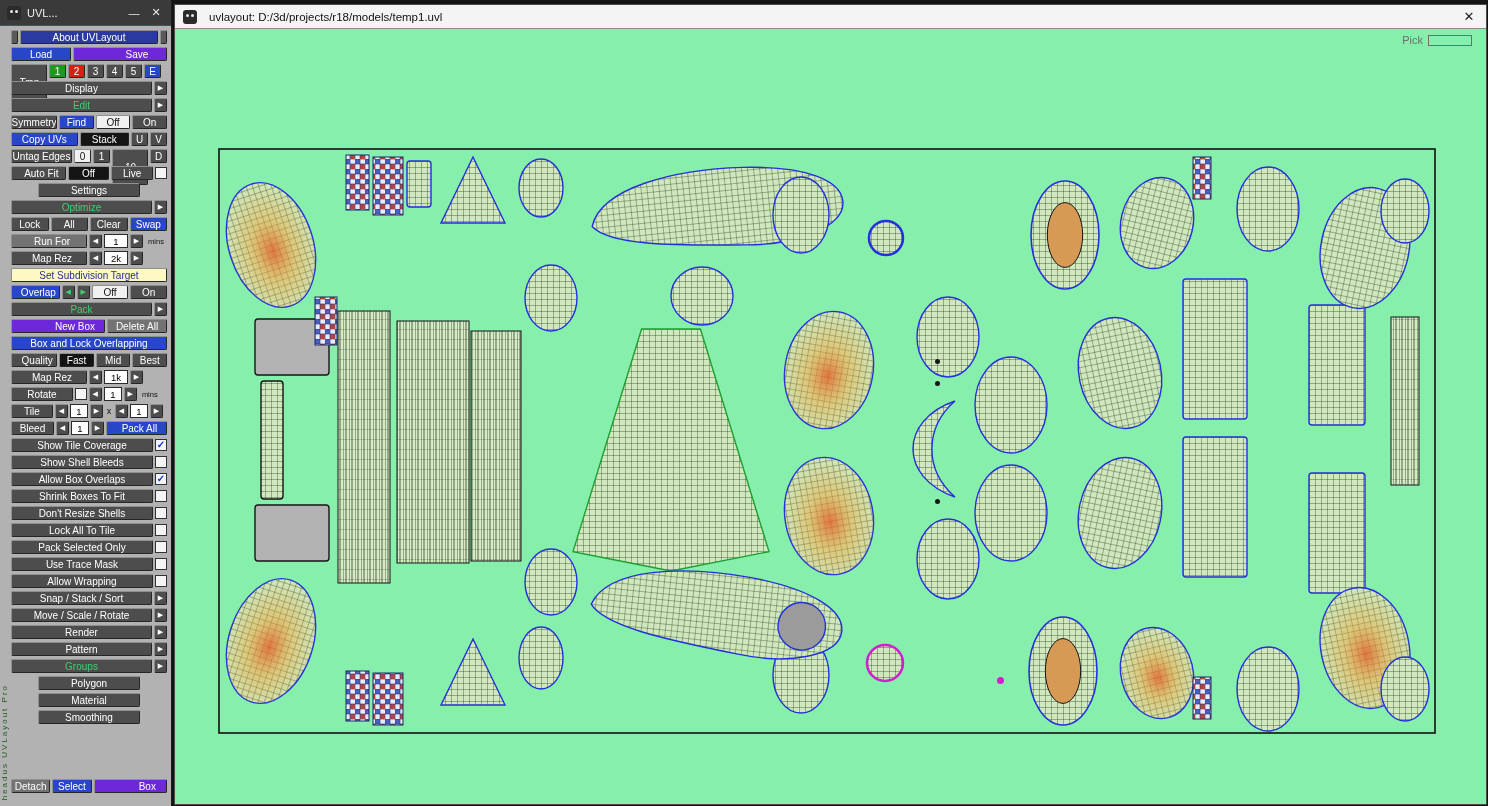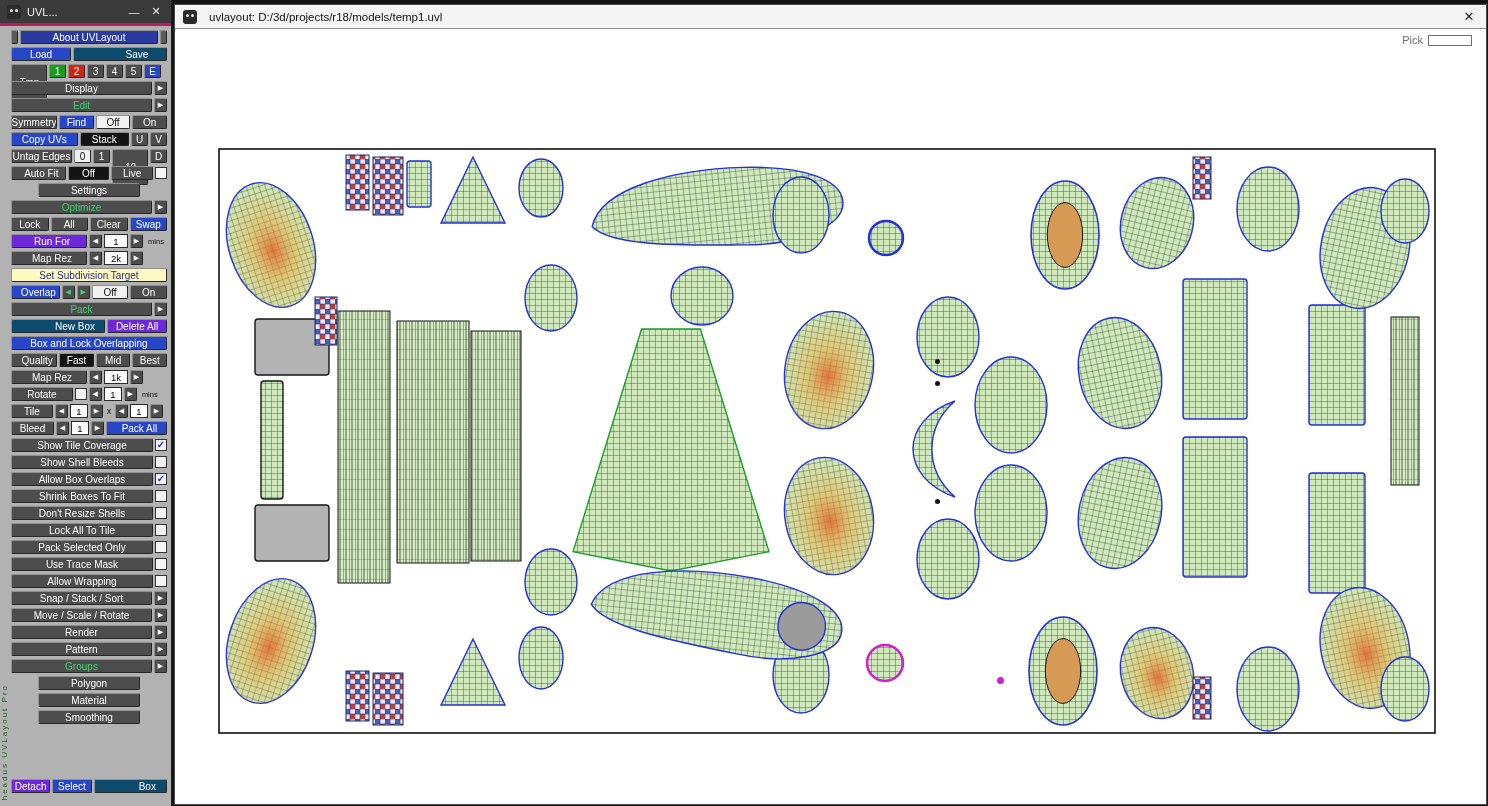--- a/index.html
+++ b/index.html
@@ -6,44 +6,44 @@
   *{box-sizing:border-box;font-family:"Liberation Sans", sans-serif;}
   .stage{position:relative;width:1488px;height:806px;overflow:hidden;background:#141414;}
 
   
   .main-win{position:absolute;left:174px;top:4px;right:1px;bottom:1px;border:1px solid #4a4a4a;background:#9b9b9b;display:flex;flex-direction:column;}
   .mw-title{height:24px;background:#f4f4f4;border-bottom:1px solid #8d8d8d;display:flex;align-items:center;gap:12px;padding:0 8px;font-size:11.5px;color:#111;flex:none;}
   .mw-close{margin-left:auto;width:18px;text-align:center;font-size:13px;color:#222;cursor:default;}
   .app-ico{width:14px;height:14px;flex:none;border-radius:3px;background:#2b2b2b;position:relative;}
   .app-ico:before{content:"";position:absolute;left:3px;top:4px;width:3px;height:3px;border-radius:50%;background:#e8e8e8;}
   .app-ico:after{content:"";position:absolute;right:3px;top:4px;width:3px;height:3px;border-radius:50%;background:#e8e8e8;}
-  .mw-body{position:relative;flex:1;background:#ffffff;overflow:hidden;}
+  .mw-body{position:relative;flex:1;background:#86efac;overflow:hidden;}
   .pick{position:absolute;top:5px;right:14px;display:flex;align-items:center;gap:5px;z-index:5;}
   .pick-lbl{font-size:11px;color:#6e6e6e;}
   .pick-box{display:inline-block;width:44px;height:11px;border:1px solid #6e6e6e;background:transparent;}
   #uv-svg{position:absolute;left:0;top:0;}
 
   
   .tool-win{position:absolute;left:0;top:0;width:172px;height:806px;background:#b2b2b2;border-right:1px solid #1d1d1d;z-index:10;display:flex;flex-direction:column;}
-  .tw-title{height:26px;background:#3a3a3a;display:flex;align-items:center;gap:6px;padding:4px 7px;color:#f0f0f0;font-size:11px;flex:none;border-bottom:3px solid #be185d;}
+  .tw-title{height:26px;background:#3a3a3a;display:flex;align-items:center;gap:6px;padding:4px 7px;color:#f0f0f0;font-size:11px;flex:none;border-bottom:1px solid #be185d;}
   .tw-ctl{width:16px;text-align:center;font-size:11px;color:#e8e8e8;cursor:default;}
   .tw-text{white-space:nowrap;overflow:hidden;}
   .tw-min{margin-left:auto;}
   .tp{position:relative;flex:1;padding:4px 4px 3px 11px;display:flex;flex-direction:column;overflow:hidden;}
   .vtext{position:absolute;left:0px;bottom:6px;writing-mode:vertical-rl;transform:rotate(180deg);font-size:8px;color:#1c5c1c;letter-spacing:2px;white-space:nowrap;}
 
   .row{display:flex;gap:2px;height:14px;margin-bottom:3px;flex:none;}
   .row.gap{margin-top:0;}
   .row.center{padding:0 27px;}
   .row.last{margin-top:auto;margin-bottom:10px;}
   .btn{flex:1;min-width:0;background:#4d4d4d;color:#fff;font-size:10px;display:flex;align-items:center;justify-content:center;white-space:nowrap;overflow:hidden;border:1px solid;border-color:#8f8f8f #262626 #262626 #8f8f8f;border-radius:2px;cursor:default;padding:0 2px;}
   .btn.navy{background:#2b3a9e;}
   .btn.blue{background:#2746c8;}
-  .btn.green{background:#0c4a6e;padding-left:36px;}
-  .btn.red{background:#6d28d9;}
+  .btn.green{background:#6d28d9;padding-left:36px;}
+  .btn.red{background:#737373;}
   .btn.black{background:#141414;}
   .btn.white{background:#f1f1f1;color:#111;}
   .btn.txtgreen{color:#3ed06e;}
   .btn.disabled{background:#fef9c3;color:#25308f;}
   .btn.grip{flex:0 0 7px;padding:0;background:#5a5a5a;}
   .btn.slot{flex:0 0 17px;padding:0;}
   .btn.sg{background:#1c9a1c;}
   .btn.sr{background:#d42313;}
   .btn.sb{background:#2746c8;}
   .btn.arr{flex:0 0 13px;padding:0;font-size:7px;}

